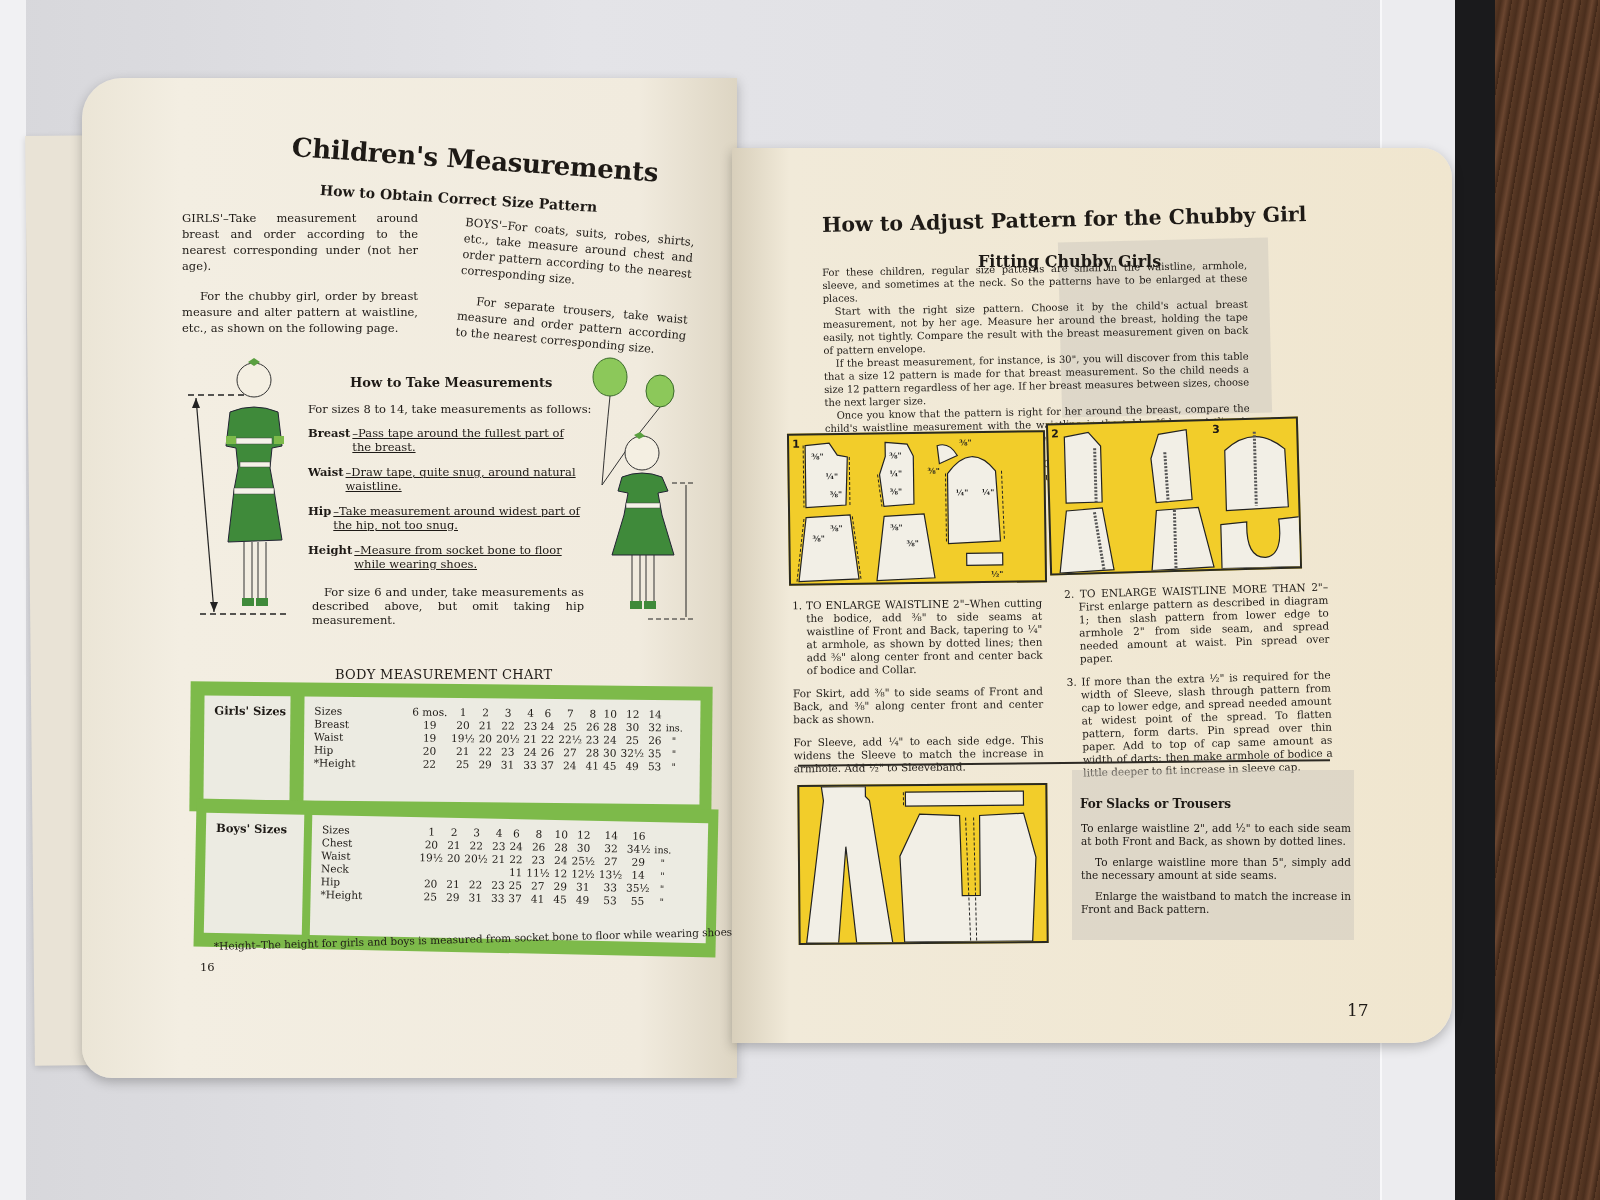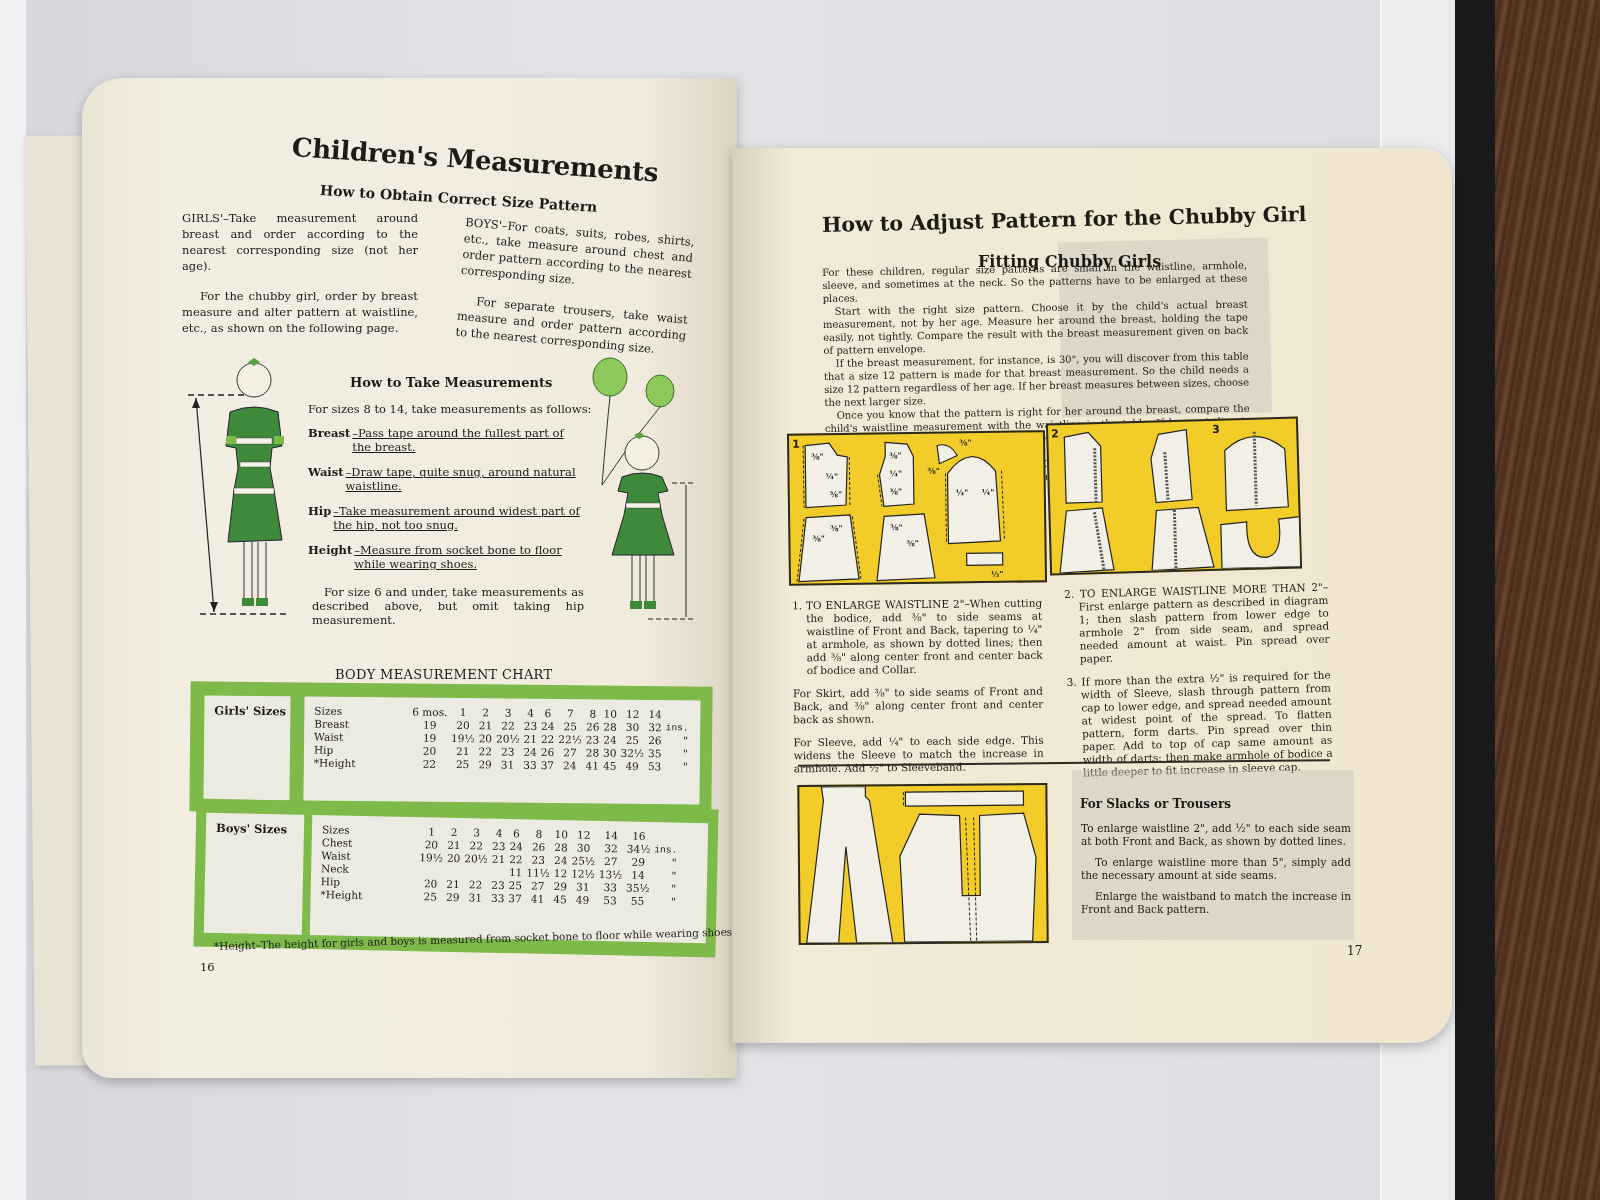--- a/index.html
+++ b/index.html
@@ -54,21 +54,21 @@
   .label-box { position: absolute; background: #ecebe2; }
   .table-box { position: absolute; background: #ecebe2; font-size: 10.5px; }
   .girls-frame .label-box { left: 14px; top: 14px; width: 86px; height: 104px; }
   .girls-frame .table-box { left: 114px; top: 14px; width: 396px; height: 104px; }
   .boys-frame .label-box { left: 10px; top: 14px; width: 98px; height: 120px; }
   .boys-frame .table-box { left: 116px; top: 14px; width: 396px; height: 120px; }
   .size-label { font-size: 11.5px; font-weight: bold; padding: 8px 0 0 10px; }
   table.meas { border-collapse: collapse; margin: 8px 0 0 8px; }
   table.meas td { padding: 0 2px; line-height: 13px; text-align: center; white-space: nowrap; }
   table.meas td.rl { text-align: left; min-width: 98px; }
-  table.meas td.unit { font-size: 9.5px; text-align: right; font-family: Liberation Mono, monospace; }
+  table.meas td.unit { font-size: 9.5px; text-align: center; }
 
   .footnote { left: 214px; top: 940px; font-size: 10.5px; transform: rotate(-1.6deg); transform-origin: left; }
   .pagenum-left { left: 200px; top: 960px; font-size: 11.5px; }
 
   
   .girl { position: absolute; }
 
   
   .title-right { left: 822px; top: 213px; font-size: 20.5px; font-weight: bold; transform: rotate(-1.3deg); transform-origin: left; }
   .fit-sub { left: 978px; top: 252px; font-size: 16px; font-weight: bold; }
@@ -86,39 +86,39 @@
   .steps { font-size: 10.5px; line-height: 13px; }
   .step1 { left: 793px; top: 598px; width: 250px; transform: rotate(-0.6deg); }
   .step23 { left: 1064px; top: 588px; width: 264px; transform: rotate(-1.6deg); transform-origin: left top; }
   .steps p { margin-bottom: 10px; text-align: justify; }
   .steps .hang { padding-left: 14px; text-indent: -14px; }
   .rule-line { left: 798px; top: 762px; width: 532px; height: 2px; background: #2d2a24; transform: rotate(-0.6deg); }
   .slacks-title { left: 1080px; top: 797px; font-size: 12px; font-weight: bold; }
   .slacks-body { left: 1081px; top: 822px; width: 270px; font-size: 10.5px; line-height: 13px; text-align: justify; }
   .slacks-body p { margin-bottom: 8px; }
   .slacks-body p.indent { text-indent: 14px; }
-  .pagenum-right { left: 1347px; top: 944px; font-size: 12px; }
+  .pagenum-right { left: 1347px; top: 1000px; font-size: 17px; }
 </style>
 </head>
 <body>
 
 <div class="bg-white-board"></div>
 <div class="bg-left-strip"></div>
 <div class="bg-right-sheet"></div>
 <div class="bg-black-binder"></div>
 <div class="bg-wood"></div>
 <div class="bg-back-cover"></div>
 
 <div class="page page-left"></div>
 
 <div class="abs title-left">Children's Measurements</div>
 <div class="abs sub-left">How to Obtain Correct Size Pattern</div>
 
 <div class="abs para girls-col">
-  <p>GIRLS'–Take measurement around breast and order according to the nearest corresponding size (not her age).</p>
+  <p>GIRLS'–Take measurement around breast and order according to the nearest corresponding under (not her age).</p>
   <p class="indent">For the chubby girl, order by breast measure and alter pattern at waistline, etc., as shown on the following page.</p>
 </div>
 <div class="abs para boys-col">
   <p>BOYS'–For coats, suits, robes, shirts, etc., take measure around chest and order pattern according to the nearest corresponding size.</p>
   <p class="indent">For separate trousers, take waist measure and order pattern according to the nearest corresponding size.</p>
 </div>
 
 <svg class="girl" style="left:186px; top:350px;" width="100" height="270" viewBox="0 0 100 270">
   <line x1="2" y1="45" x2="60" y2="45" stroke="#222" stroke-width="1.5" stroke-dasharray="6,4"></line>
   <line x1="10" y1="48" x2="28" y2="262" stroke="#222" stroke-width="1.2"></line>

